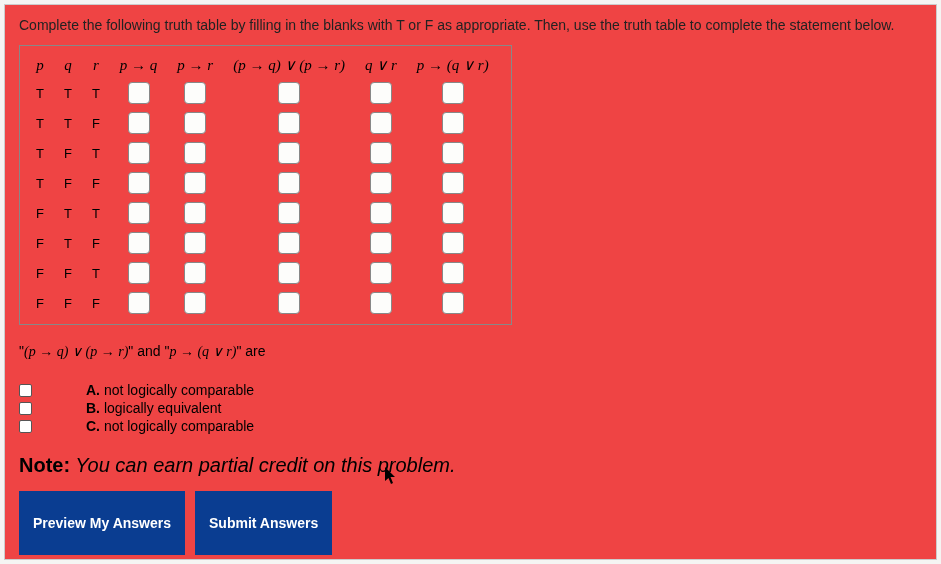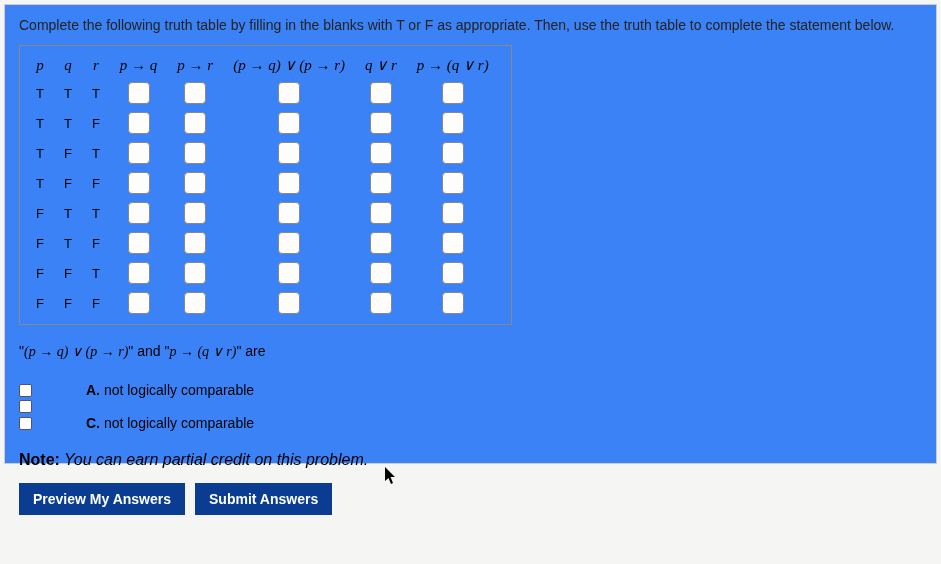--- a/index.html
+++ b/index.html
@@ -7,22 +7,22 @@
     font-family: Arial, Helvetica, sans-serif;
     background: #f5f5f3;
     width: 941px;
     height: 564px;
     overflow: hidden;
   }
   .container {
     border: 1px solid #ccc;
     margin: 4px;
     padding: 12px 14px;
-    background: #3b82f6;
-    height: 460px;
+    background: #ef4444;
+    height: 556px;
     position: relative;
   }
   .instruction {
     font-size: 14px;
     color: #222;
     margin-bottom: 12px;
   }
   .truth-table-wrap {
     border: 1px solid #888;
     display: inline-block;
@@ -78,32 +78,32 @@
     width: 13px; height: 13px;
     border: 1px solid #555;
     border-radius: 2px;
     margin-right: 6px;
     display: inline-block;
     background: #fff;
   }
   .option-label { font-weight: normal; margin-left: 48px; }
   .option-label b { font-weight: bold; }
   .note {
-    font-size: 16px;
+    font-size: 20px;
     margin-bottom: 14px;
   }
   .note b { font-weight: bold; }
   .note i { font-style: italic; }
   .buttons { display: flex; gap: 10px; }
   .btn {
     background: #0a3d91;
     color: #fff;
     font-weight: bold;
     font-size: 14px;
-    padding: 8px 14px;
+    padding: 24px 14px;
     border: none;
     cursor: pointer;
   }
   .cursor {
     position: absolute;
     left: 380px;
     top: 462px;
     font-size: 16px;
     color: #000;
     pointer-events: none;
@@ -219,20 +219,21 @@
     <span>"</span><span class="math">(p → q) ∨ (p → r)</span><span>" and "</span><span class="math">p → (q ∨ r)</span><span>" are</span>
   </div>
 
   <div class="options">
     <div class="option-row">
       <span class="checkbox"></span>
       <span class="option-label"><b>A.</b><span> not logically comparable</span></span>
     </div>
     <div class="option-row">
       <span class="checkbox"></span>
+      <span class="option-label"><b>B.</b><span> logically equivalent</span></span>
     </div>
     <div class="option-row">
       <span class="checkbox"></span>
       <span class="option-label"><b>C.</b><span> not logically comparable</span></span>
     </div>
   </div>
 
   <div class="note">
     <b>Note:</b><i> You can earn partial credit on this problem.</i>
   </div>

